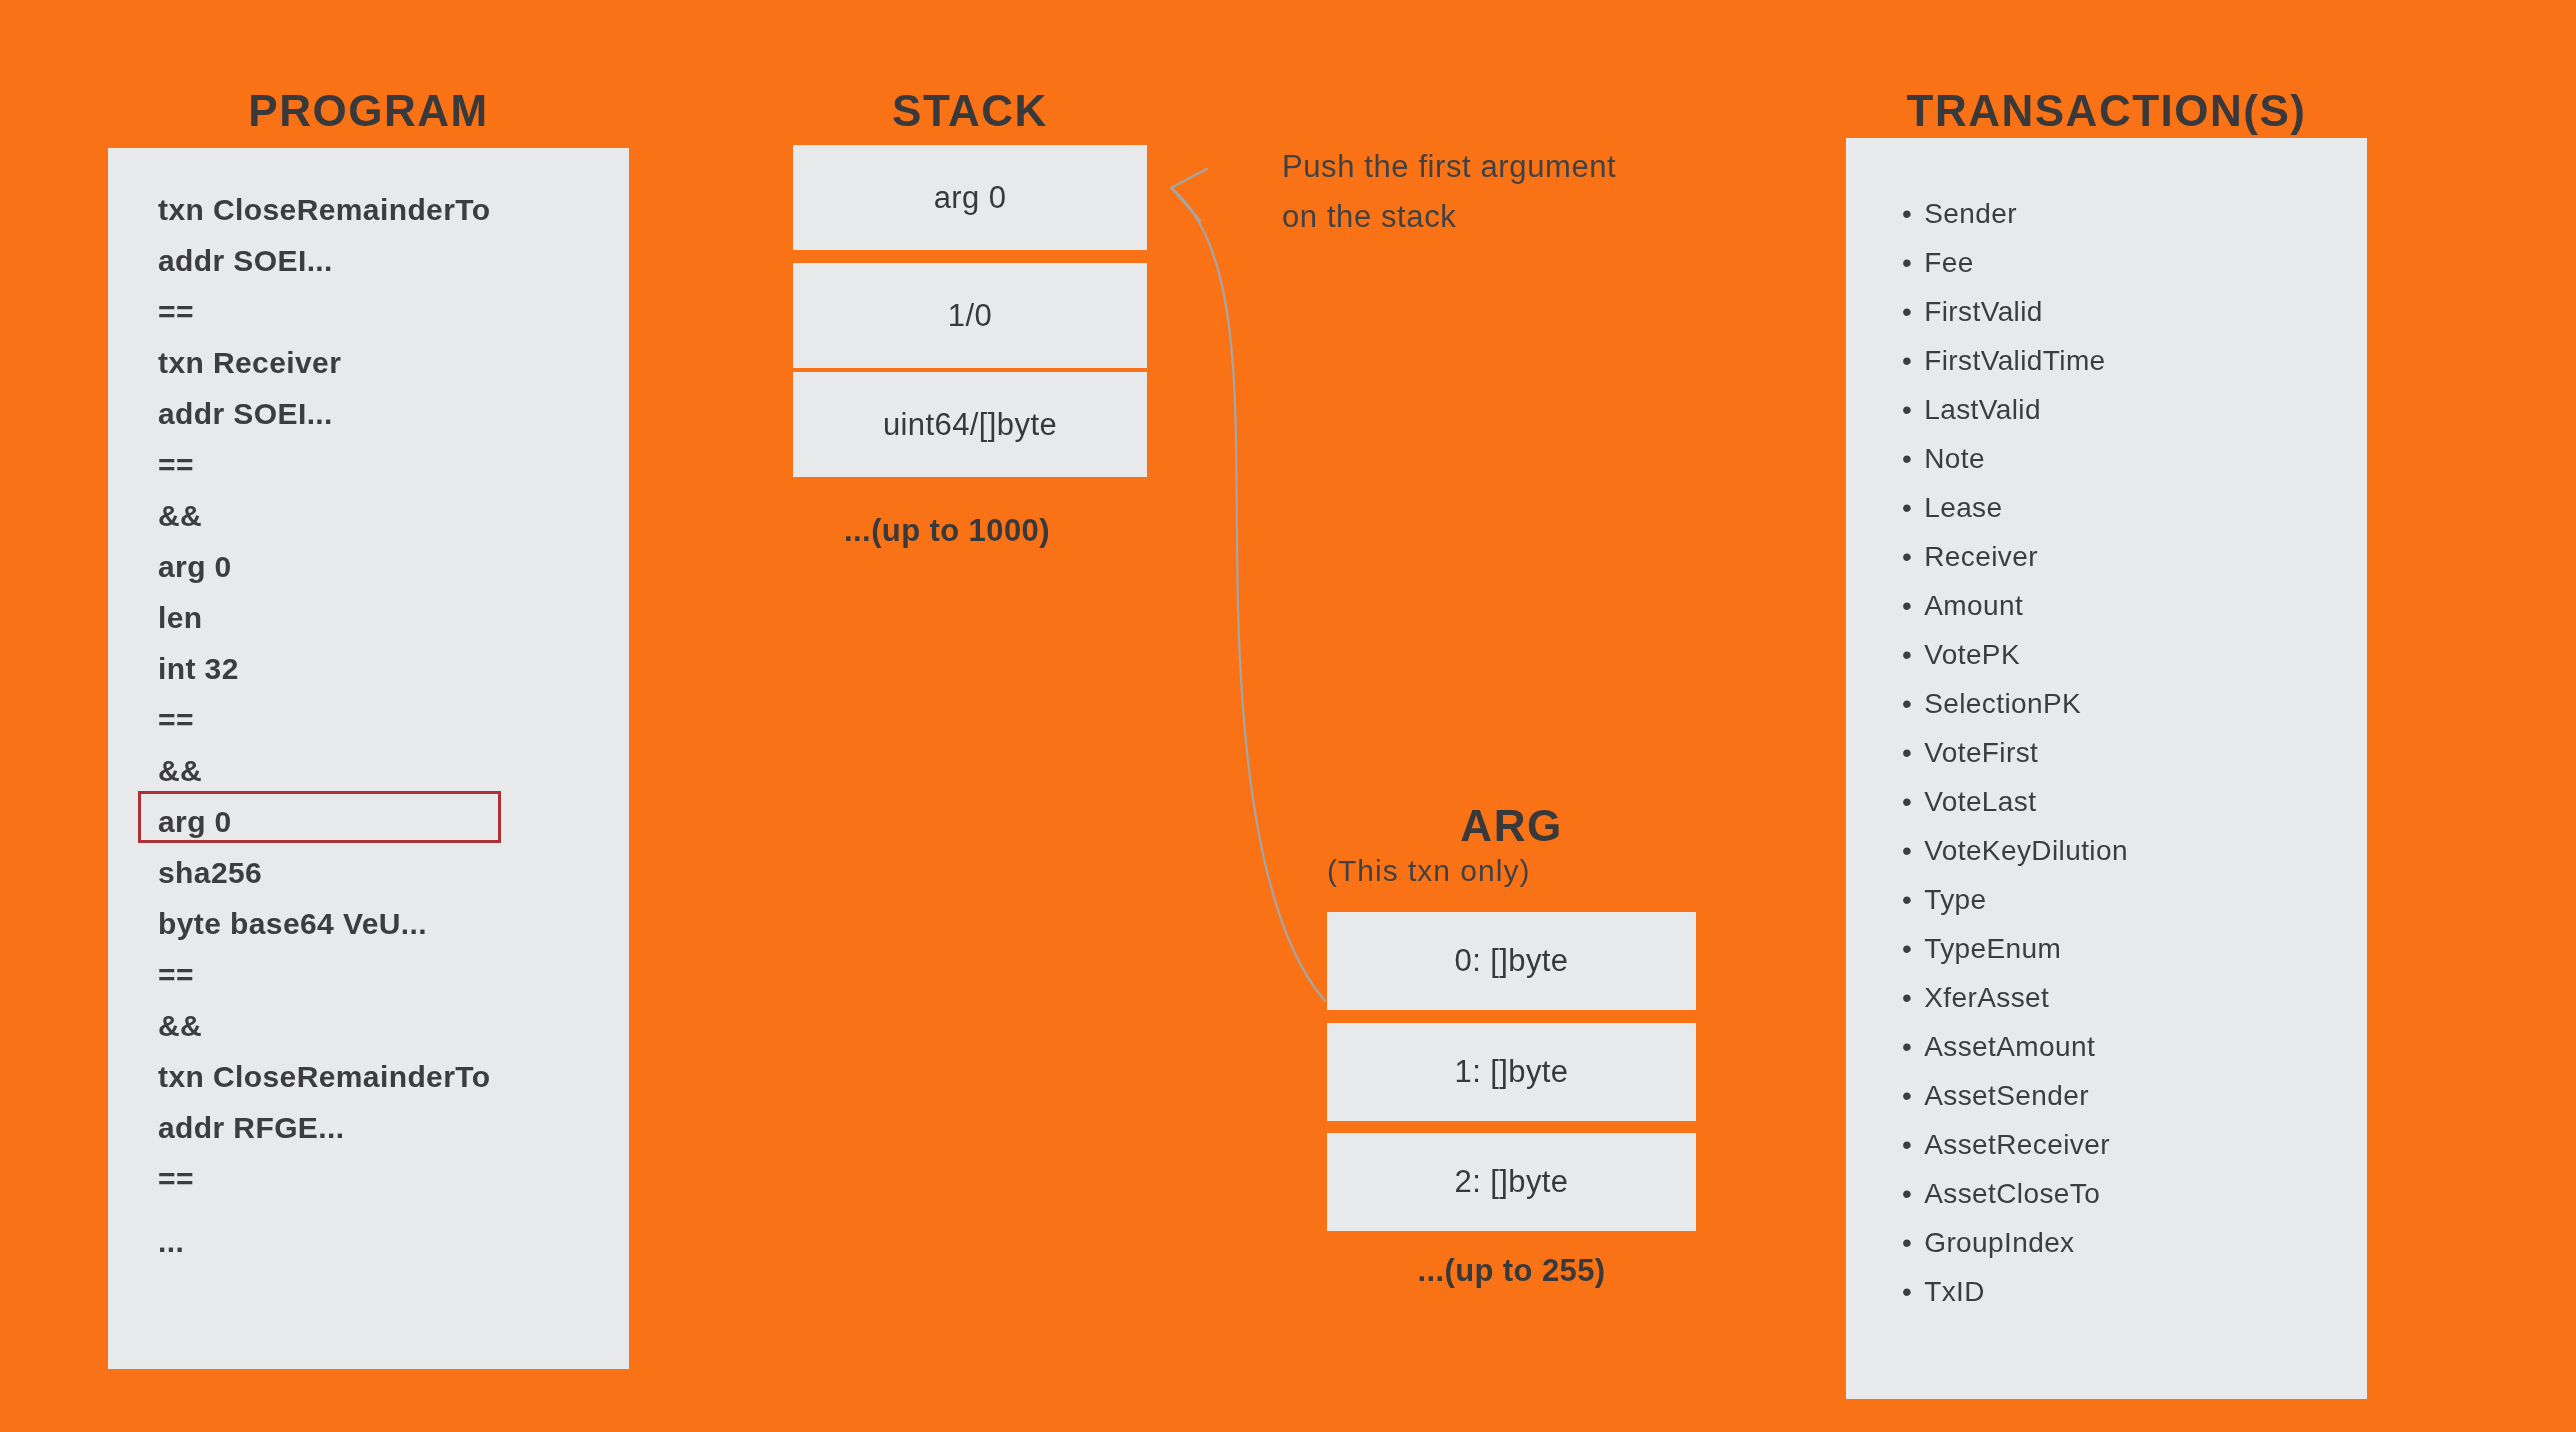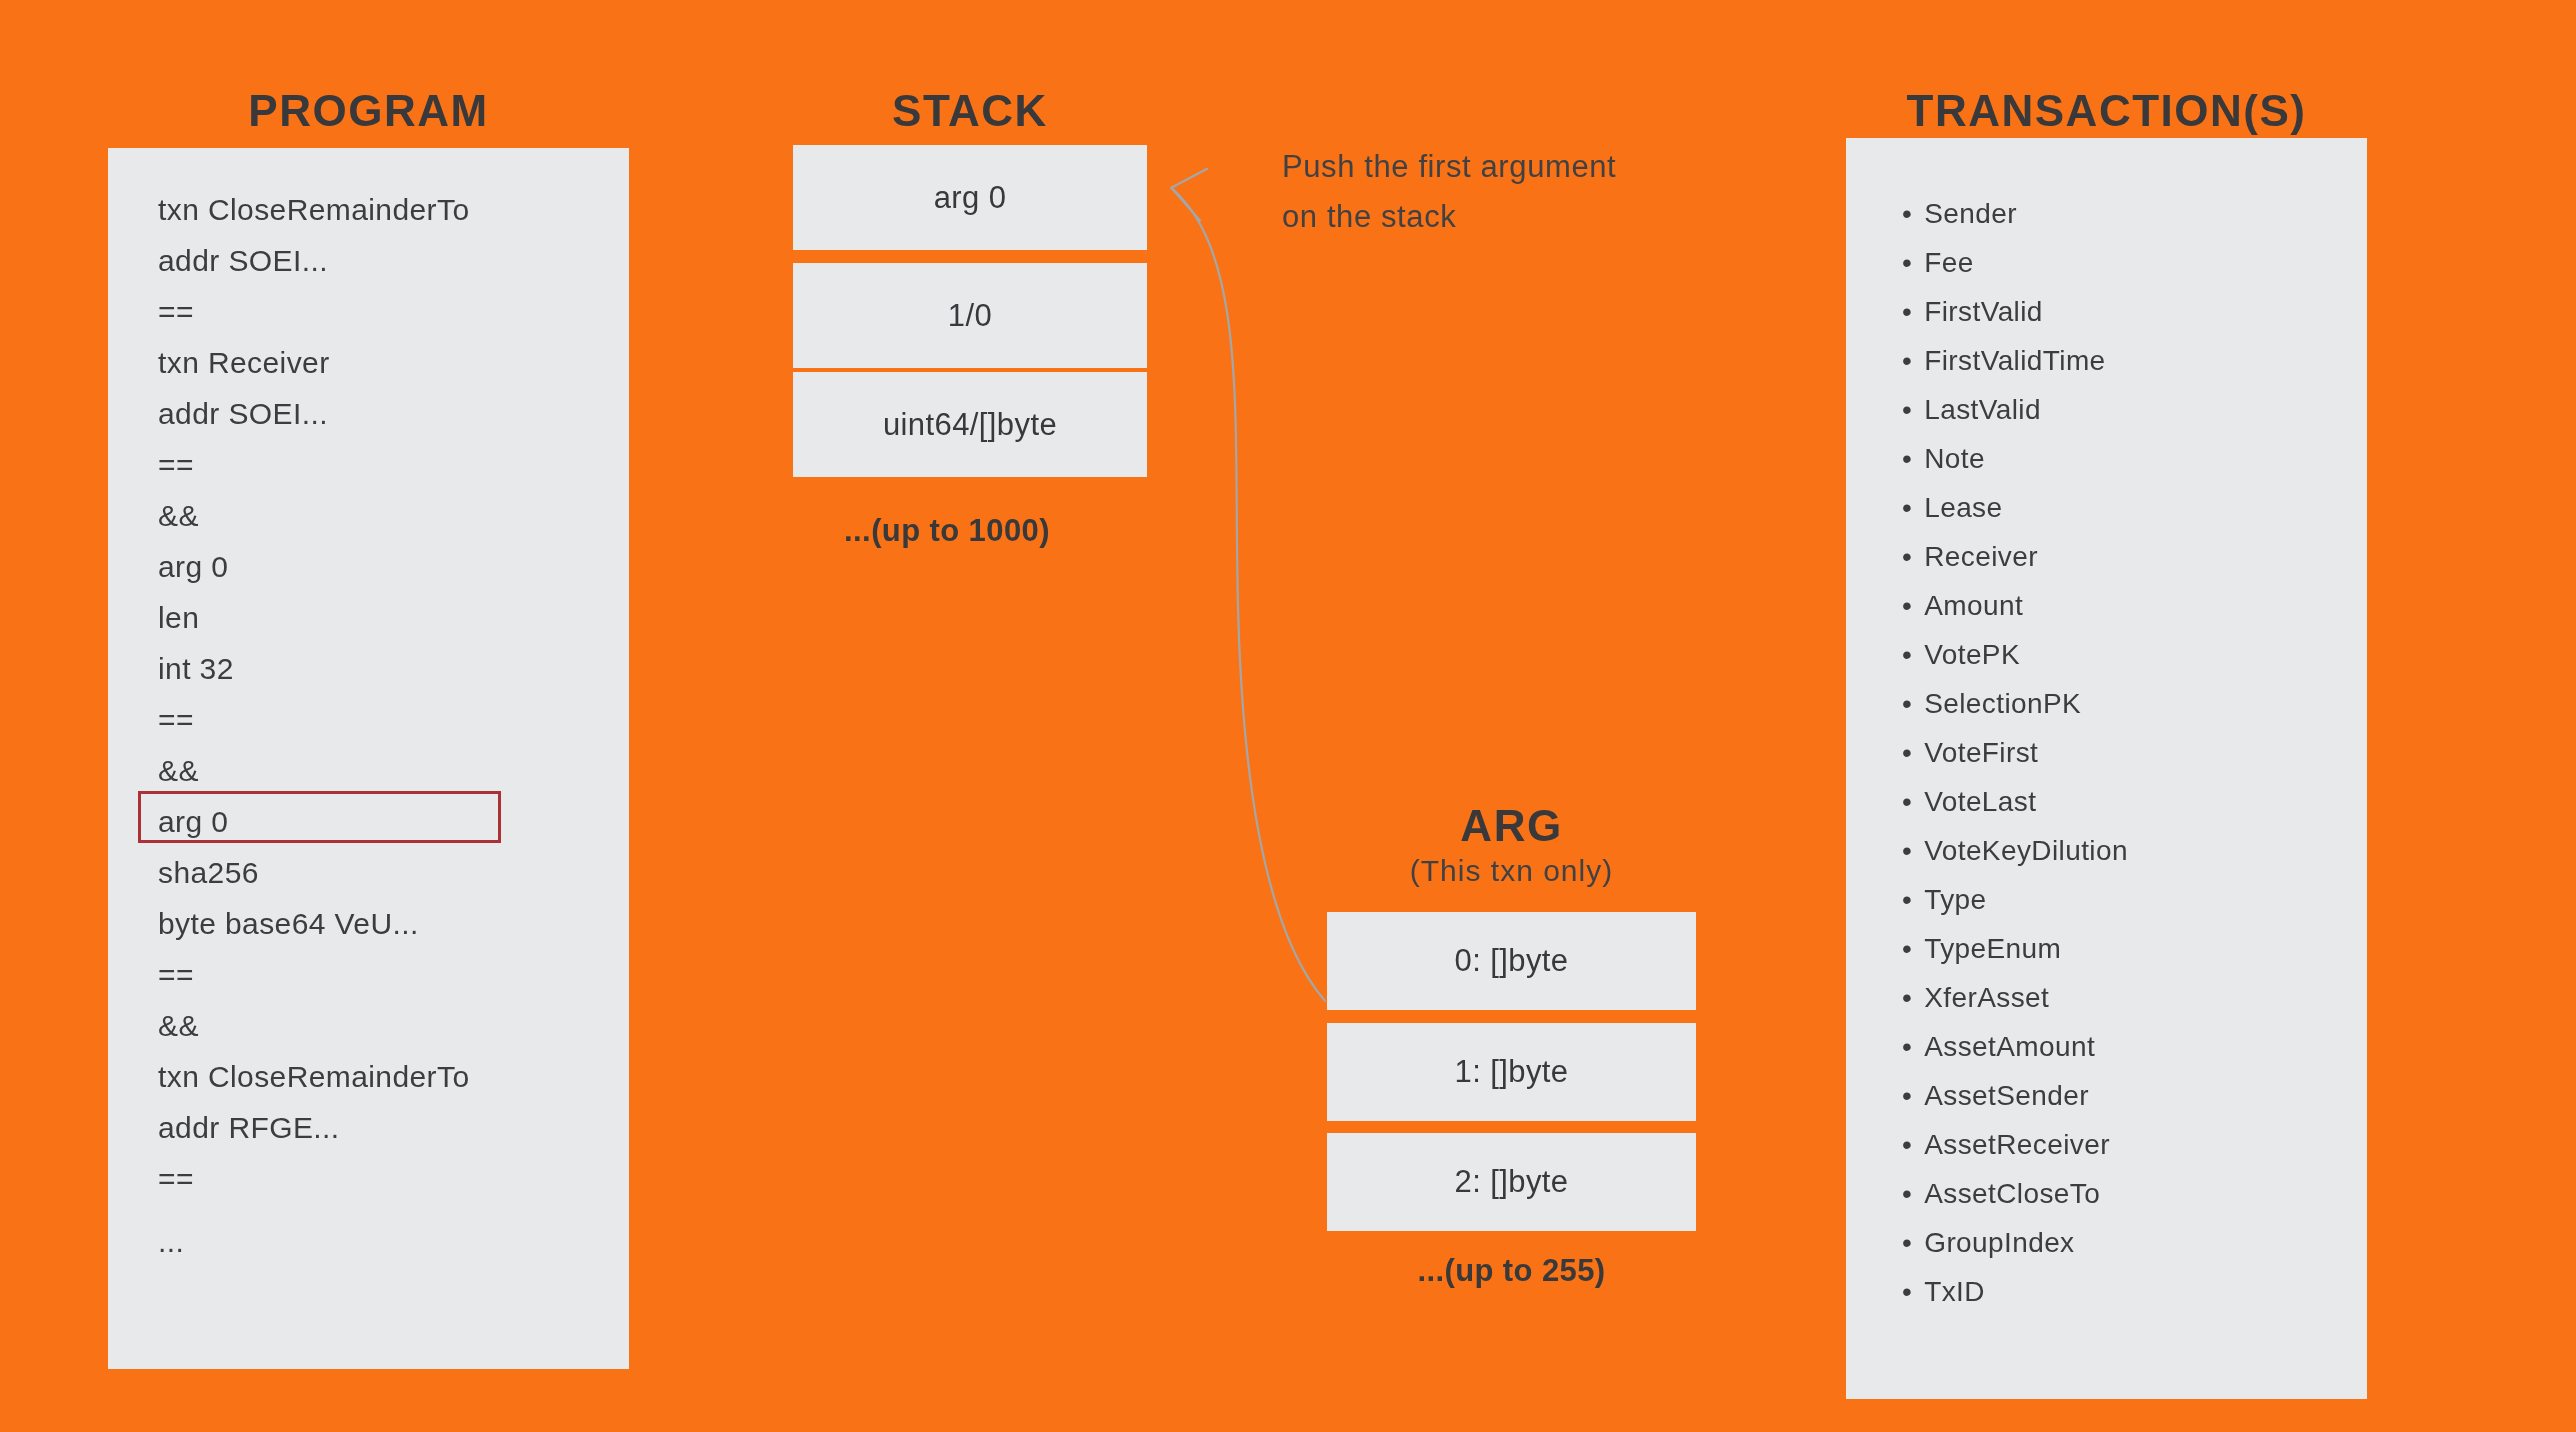--- a/index.html
+++ b/index.html
@@ -25,20 +25,21 @@
     text-align: center;
   }
   .panel {
     position: absolute;
     background: #e8e9eb;
   }
   .code-lines {
     position: absolute;
     font-size: 30px;
     letter-spacing: 0.4px;
+    font-weight: bold;
   }
   .code-line {
     position: relative;
     height: 51px;
     line-height: 51px;
     white-space: pre;
   }
   .code-line.gap-before { margin-top: 12px; }
   .hl-box {
     position: absolute;
@@ -74,21 +75,21 @@
     font-size: 31px;
     line-height: 50px;
     letter-spacing: 0.6px;
     color: #414143;
   }
   .arg-subtitle {
     position: absolute;
     left: 1327px;
     top: 854px;
     width: 369px;
-    text-align: center;
+    text-align: left;
     font-size: 30px;
     letter-spacing: 1px;
     color: #414143;
   }
   .txn-list {
     position: absolute;
     left: 1902px;
     top: 189px;
     font-size: 28px;
     letter-spacing: 0.4px;

